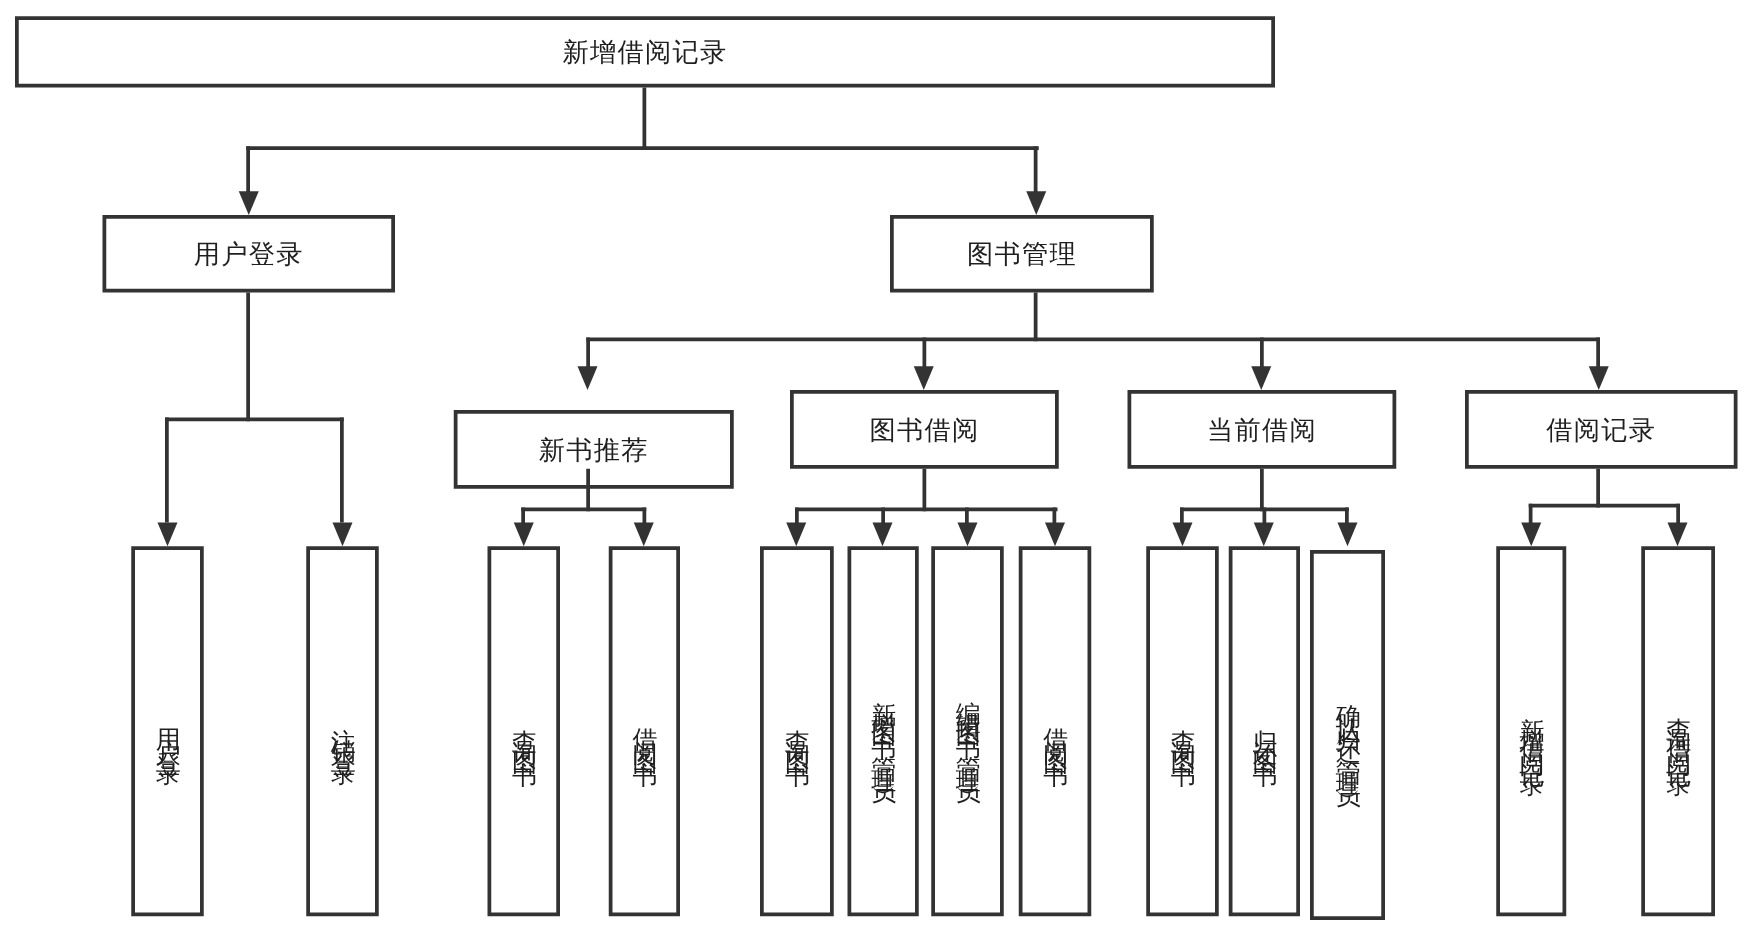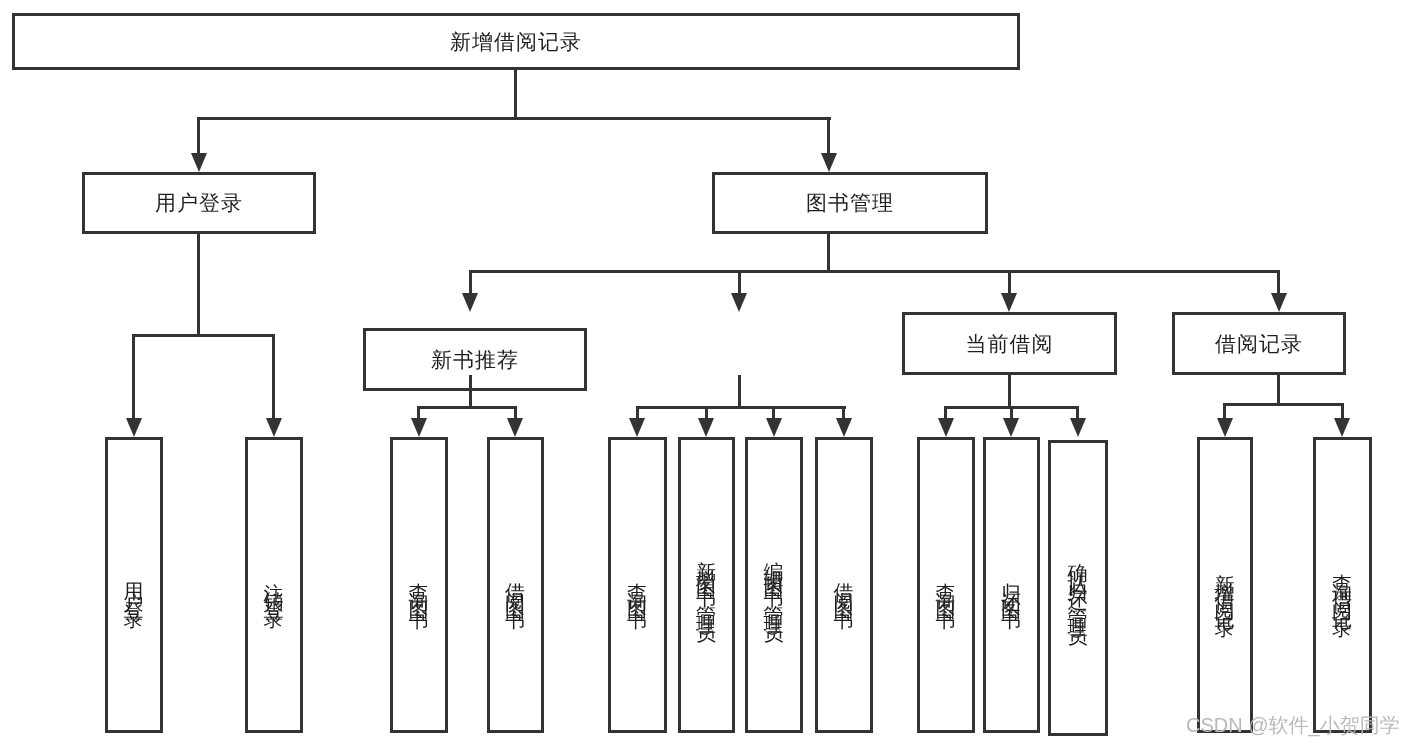--- a/index.html
+++ b/index.html
@@ -74,21 +74,21 @@
   <div class="v-line" style="left:514px;top:70px;height:49px;"></div>
   <div class="h-line" style="left:197px;top:117px;width:634px;"></div>
   <div class="v-line" style="left:197px;top:117px;height:37px;"></div>
   <div class="arrow" style="left:191px;top:153px;"></div>
   <div class="v-line" style="left:827px;top:117px;height:37px;"></div>
   <div class="arrow" style="left:821px;top:153px;"></div>
 
   <div class="box" style="left:82px;top:172px;width:234px;height:62px;">
     <span>用户登录</span>
   </div>
-  <div class="box" style="left:712px;top:172px;width:276px;height:62px;">
+  <div class="box" style="left:712px;top:172px;width:211px;height:62px;">
     <span>图书管理</span>
   </div>
 
   <div class="v-line" style="left:197px;top:234px;height:103px;"></div>
   <div class="h-line" style="left:132px;top:334px;width:143px;"></div>
   <div class="v-line" style="left:132px;top:334px;height:84px;"></div>
   <div class="arrow" style="left:126px;top:418px;"></div>
   <div class="v-line" style="left:272px;top:334px;height:84px;"></div>
   <div class="arrow" style="left:266px;top:418px;"></div>
 
@@ -99,24 +99,27 @@
   <div class="v-line" style="left:738px;top:270px;height:24px;"></div>
   <div class="arrow" style="left:731px;top:293px;"></div>
   <div class="v-line" style="left:1008px;top:270px;height:24px;"></div>
   <div class="arrow" style="left:1001px;top:293px;"></div>
   <div class="v-line" style="left:1277px;top:270px;height:24px;"></div>
   <div class="arrow" style="left:1271px;top:293px;"></div>
 
   <div class="box" style="left:363px;top:312px;width:224px;height:63px;margin-top:16px;">
     <span>新书推荐</span>
   </div>
+  <div class="box" style="left:632px;top:312px;width:215px;height:63px;">
+    <span>图书借阅</span>
+  </div>
   <div class="box" style="left:902px;top:312px;width:215px;height:63px;justify-content:center;">
     <span>当前借阅</span>
   </div>
-  <div class="box" style="left:1172px;top:312px;width:174px;height:63px;">
+  <div class="box" style="left:1172px;top:312px;width:218px;height:63px;">
     <span>借阅记录</span>
   </div>
 
   <div class="v-line" style="left:469px;top:375px;height:34px;"></div>
   <div class="h-line" style="left:417px;top:406px;width:100px;"></div>
   <div class="v-line" style="left:417px;top:406px;height:13px;"></div>
   <div class="arrow" style="left:411px;top:418px;"></div>
   <div class="v-line" style="left:514px;top:406px;height:13px;"></div>
   <div class="arrow" style="left:507px;top:418px;"></div>
 
@@ -184,15 +187,14 @@
     <span class="vlabel">确认归还（管理员）</span>
   </div>
 
   <div class="box" style="left:1197px;top:437px;width:56px;height:296px;">
     <span class="vlabel">新增借阅记录</span>
   </div>
   <div class="box" style="left:1313px;top:437px;width:59px;height:296px;">
     <span class="vlabel">查询借阅记录</span>
   </div>
 
-  <div class="watermark">CSDN @软件_小贺同学</div>
 
 </div>
 
 </body></html>

